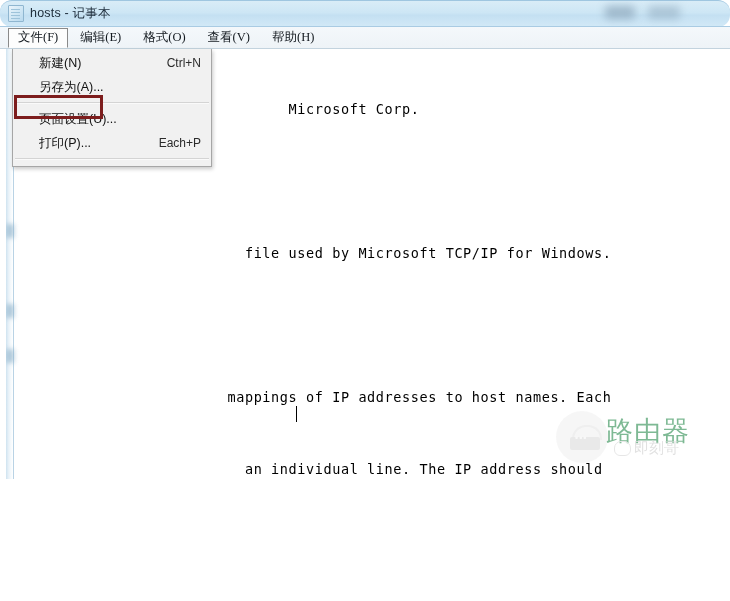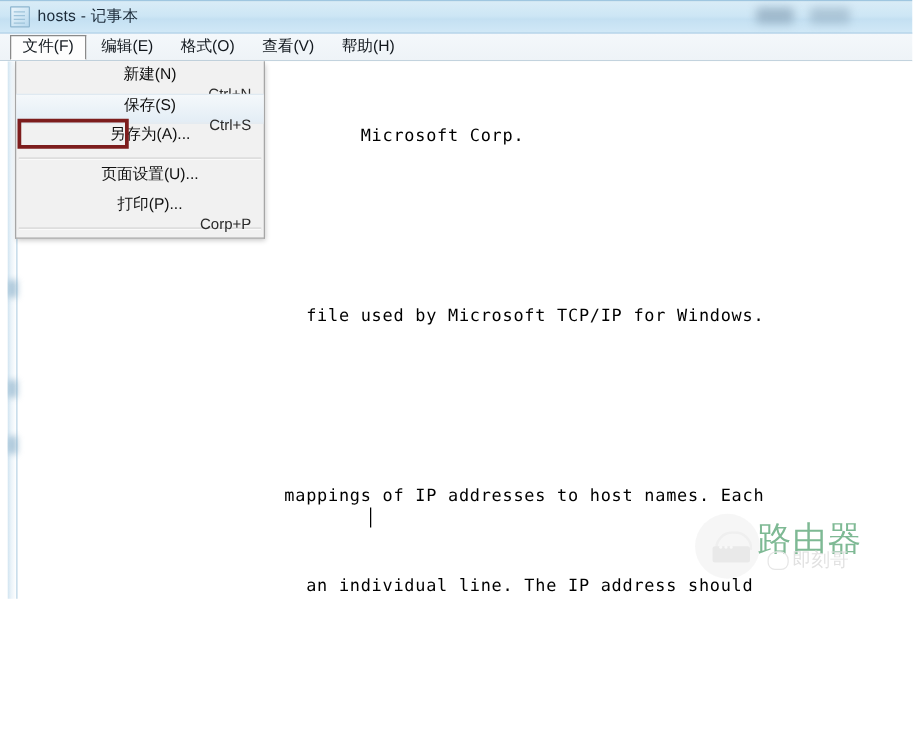--- a/index.html
+++ b/index.html
@@ -24,20 +24,21 @@
   }
 
   
   #titlebar {
     position: absolute;
     left: 0; top: 0;
     width: 730px; height: 27px;
     background: linear-gradient(to bottom, #d9ecf7 0%, #cde6f5 45%, #c4e0f2 55%, #d2e9f7 100%);
     border-top: 1px solid #9fc6e0;
     box-sizing: border-box;
+    border-radius: 12px;
   }
   #titlebar::after {
     content: "";
     position: absolute;
     left: 0; right: 0; bottom: 0;
     height: 1px;
     background: #a9cbe3;
   }
   #title-left {
     position: absolute;
@@ -96,20 +97,21 @@
   }
   .menubar-item {
     font-size: 12.5px;
     color: #12181e;
     padding: 1px 9px 2px 9px;
     margin-right: 2px;
     white-space: nowrap;
     border: 1px solid transparent;
     box-sizing: border-box;
     line-height: 15px;
+    font-family: Liberation Serif, serif;
   }
   .menubar-item.active {
     background: #fdfdfd;
     border: 1px solid #8a8a8a;
     border-bottom-color: #fdfdfd;
   }
 
   
   #textarea {
     position: absolute;
@@ -182,21 +184,20 @@
     position: relative;
     height: 24px;
     display: flex;
     align-items: center;
     font-size: 12.5px;
     color: #111;
     padding-left: 26px;
     padding-right: 10px;
     box-sizing: border-box;
     white-space: nowrap;
-    flex-direction: column;
   }
   .menu-item .mlabel { flex: 0 0 auto; }
   .menu-item .maccel {
     margin-left: auto;
     color: #2b2b2b;
     font-size: 12px;
   }
   .menu-item.highlighted {
     background: linear-gradient(to bottom,#f4f8fb 0%,#e3edf5 100%);
     border-top: 1px solid #dfe9f1;
@@ -353,35 +354,31 @@
         <div id="wm-sub-text">即刻哥</div>
       </div>
     </div>
   </div>
 
   <div id="file-menu">
     <div class="menu-item">
       <span class="mlabel">新建(N)</span>
       <span class="maccel">Ctrl+N</span>
     </div>
-    <div class="menu-item highlighted">
-      <span class="mlabel">保存(S)</span>
-      <span class="maccel">Ctrl+S</span>
-    </div>
     <div class="menu-item">
       <span class="mlabel">另存为(A)...</span>
       <span class="maccel"></span>
     </div>
     <div class="menu-sep"></div>
     <div class="menu-item">
       <span class="mlabel">页面设置(U)...</span>
       <span class="maccel"></span>
     </div>
     <div class="menu-item">
       <span class="mlabel">打印(P)...</span>
-      <span class="maccel">Corp+P</span>
+      <span class="maccel">Each+P</span>
     </div>
     <div class="menu-sep"></div>
   </div>
 
   <div id="save-annotation"></div>
 
 </div>
 
 </body></html>

